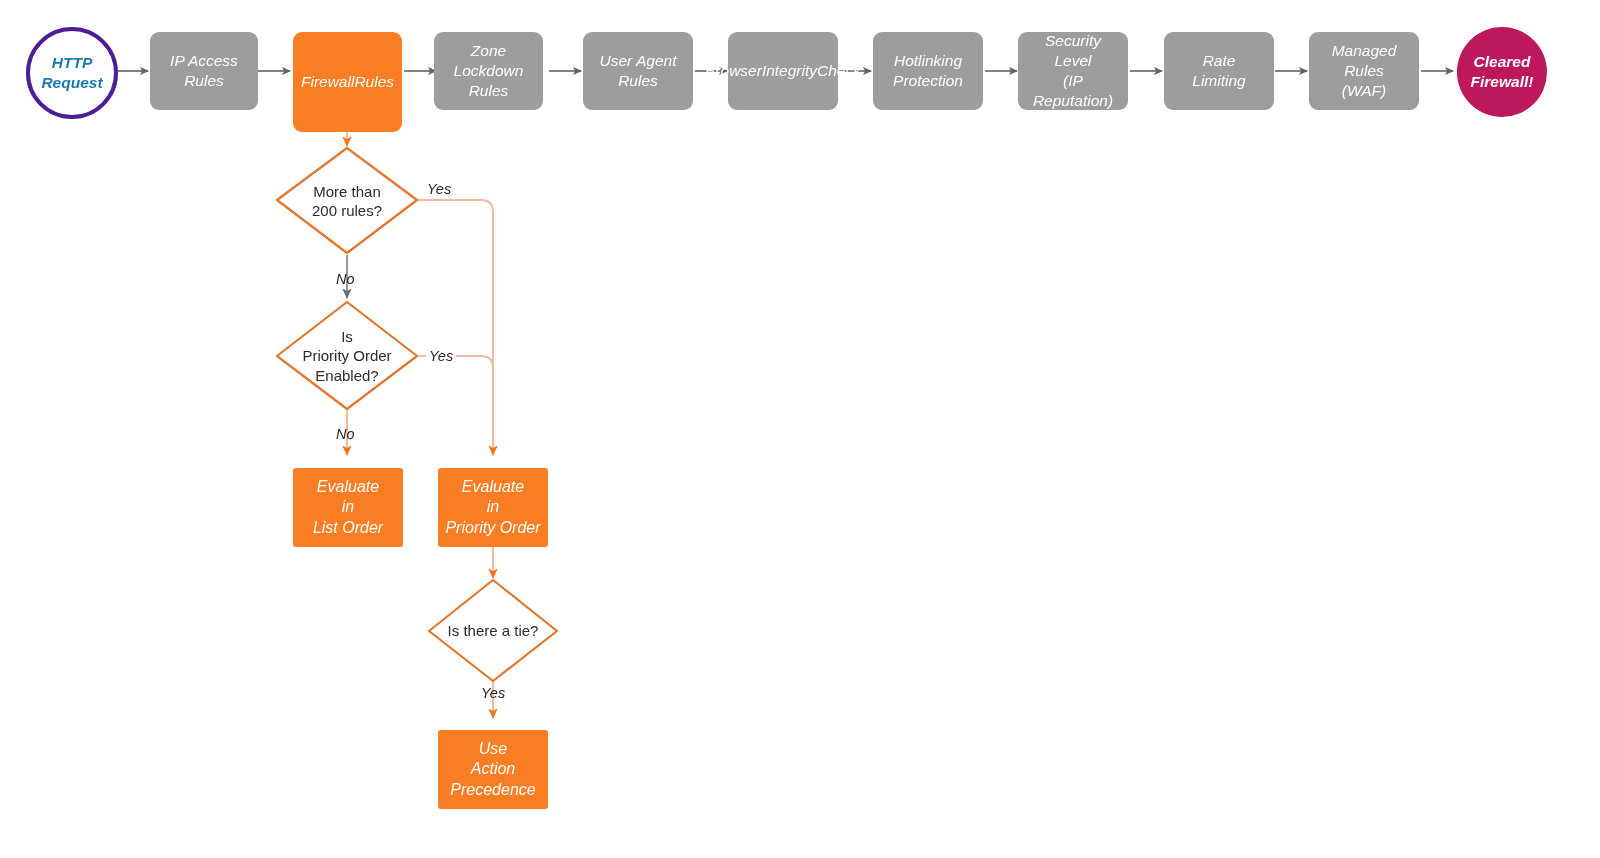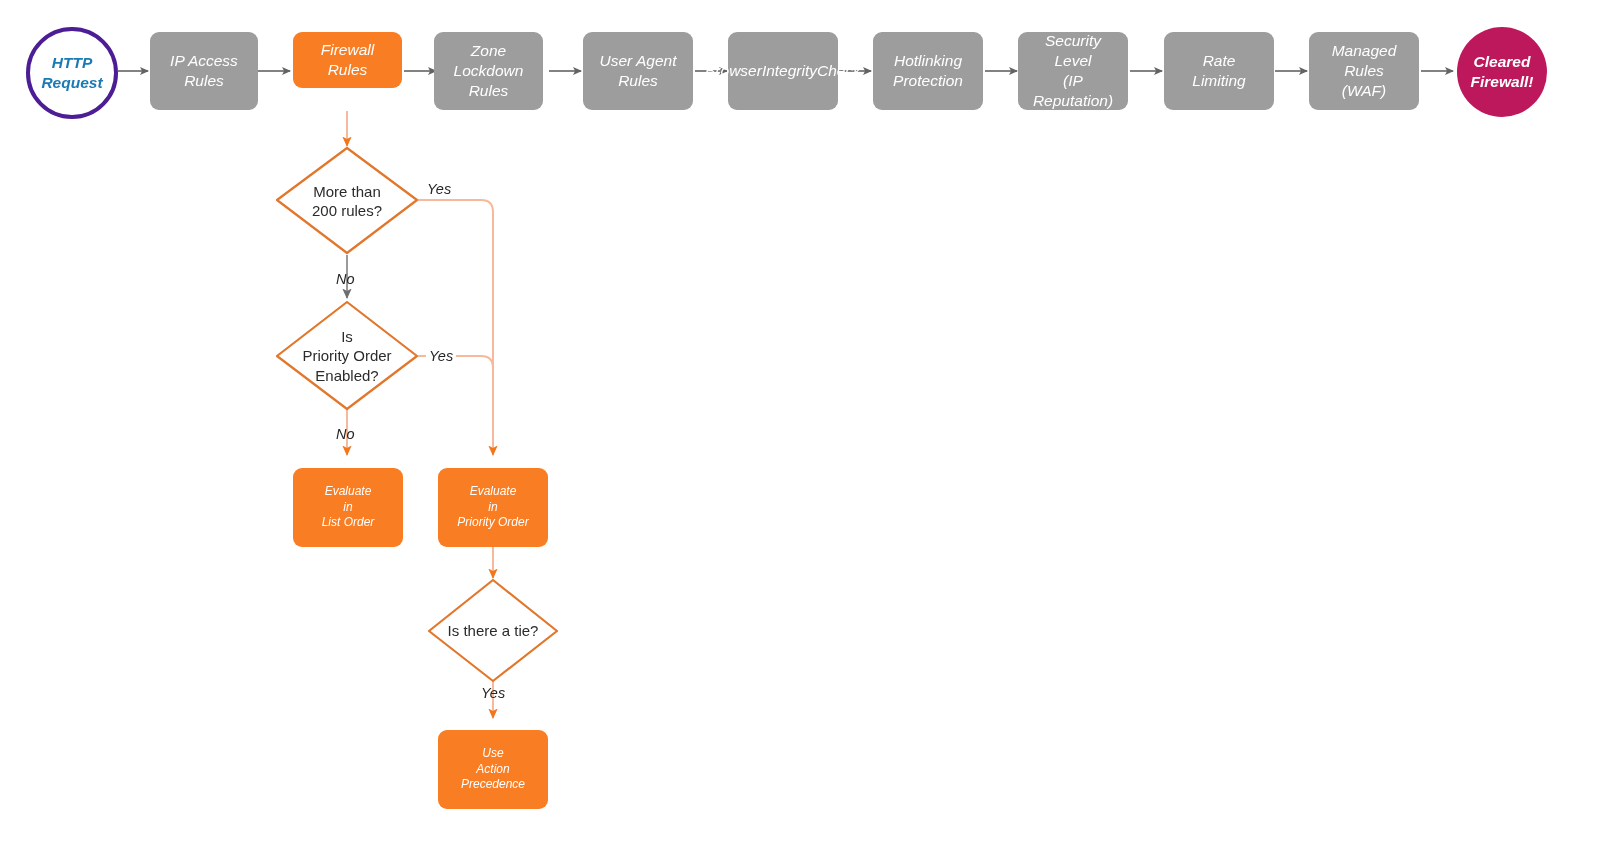--- a/index.html
+++ b/index.html
@@ -71,24 +71,24 @@
     color: #1a7ab5;
   }
   .circ.end {
     background: #be185d;
     color: #ffffff;
   }
 
   
   .abox {
     background: #f97d22;
-    border-radius: 9px;
+    border-radius: 3px;
     color: #ffffff;
     font-style: italic;
-    font-size: 12px;
+    font-size: 16px;
     text-align: right;
   }
 
   
   .diamond {
     position: absolute;
   }
   .diamond .dlabel {
     position: absolute;
     left: 0; top: 0;
@@ -169,21 +169,21 @@
     <div class="node circ start" style="left:26px; top:27px; width:92px; height:92px; flex-direction:column;">
       <span class="line-break">HTTP</span>
       <span class="line-break">Request</span>
     </div>
 
     <div class="node pbox" style="left:150px; top:32px; width:108px; height:78px; flex-direction:column;">
       <span class="line-break">IP Access</span>
       <span class="line-break">Rules</span>
     </div>
 
-    <div class="node pbox accent" style="left:293px; top:32px; width:109px; height:56px; flex-direction:column;">
+    <div class="node pbox accent" style="left:293px; top:32px; width:109px; height:100px; flex-direction:row;">
       <span class="line-break">Firewall</span>
       <span class="line-break">Rules</span>
     </div>
 
     <div class="node pbox" style="left:434px; top:32px; width:109px; height:78px; flex-direction:column;">
       <span class="line-break">Zone</span>
       <span class="line-break">Lockdown</span>
       <span class="line-break">Rules</span>
     </div>
 

